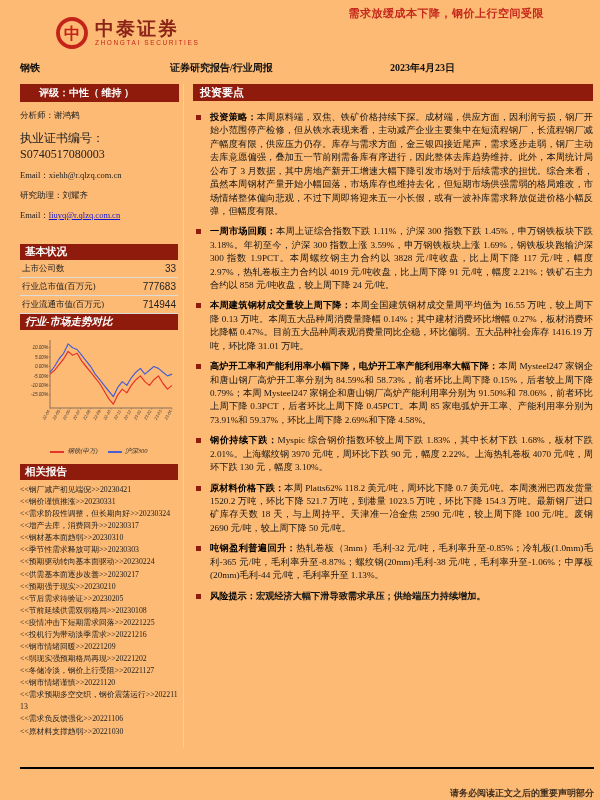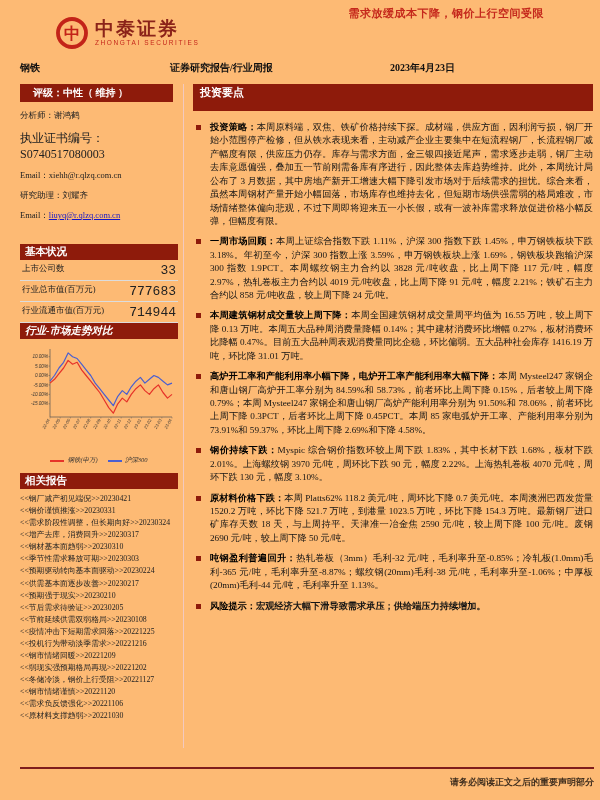--- a/index.html
+++ b/index.html
@@ -17,52 +17,52 @@
   .hdr-industry{position:absolute;top:61px;left:20px;font-size:10px;font-weight:bold;color:#111;}
   .hdr-type{position:absolute;top:61px;left:170px;font-size:10px;font-weight:bold;color:#111;}
   .hdr-date{position:absolute;top:61px;left:390px;font-size:10px;font-weight:bold;color:#111;}
 
   
   .columns{position:absolute;top:84px;left:20px;width:573px;display:flex;align-items:flex-start;}
   .sidebar{width:158px;flex:0 0 158px;}
   .main{flex:1;margin-left:5px;border-left:1.5px solid #f3c9bf;padding-left:9px;min-height:664px;}
 
   .red-bar{background:#8e1b0b;color:#fff;font-weight:bold;}
-  .rating-box{width:140px;height:18px;line-height:18px;font-size:10px;padding-left:13px;margin-bottom:8px;}
+  .rating-box{width:140px;height:18px;line-height:18px;font-size:10px;padding-left:19px;margin-bottom:8px;}
   .side-sec{height:16px;line-height:16px;font-size:10.5px;padding-left:5px;}
 
   .analyst p{margin:0 0 8px 0;font-size:8.5px;color:#222;}
   .analyst p.cert{font-size:12px;}
   .email-link{color:#1515c8;text-decoration:underline;}
   .analyst{margin-bottom:22px;}
 
   .basic{}
   .basic-row{display:flex;justify-content:space-between;font-size:8.5px;color:#222;
     padding:3px 2px 2px 2px;border-bottom:0.5px solid #dcdcdc;}
-  .basic-row .v{font-family:Liberation Mono, monospace;font-size:13px;}
+  .basic-row .v{font-family:Liberation Sans, sans-serif;font-size:10px;}
 
   .trend{margin-bottom:8px;font-style:italic;}
   .trend-chart{margin-top:6px;}
   .trend-legend{display:flex;justify-content:center;gap:10px;font-size:6.5px;color:#333;margin-top:1px;}
   .legend-item{display:flex;align-items:center;gap:3px;}
   .legend-swatch{width:14px;height:2px;display:inline-block;}
 
   .reports-list{margin-top:4px;font-size:7.8px;line-height:1.55;color:#222;}
   .report-item{word-break:break-all;}
 
   
-  .invest-bar{height:27px;line-height:17px;font-size:11px;padding-left:7px;margin-bottom:10px;}
+  .invest-bar{height:17px;line-height:17px;font-size:11px;padding-left:7px;margin-bottom:10px;}
   .bullets{display:flex;flex-direction:column;gap:7px;}
   .bullet{display:flex;align-items:flex-start;}
   .bullet-marker{width:5px;height:5px;background:#8e1b0b;flex:0 0 5px;margin:4px 9px 0 3px;}
   .bullet-body{font-size:9.2px;line-height:1.46;color:#141414;text-align:justify;}
   .bullet-body b{color:#000;}
   .bullet:last-child .bullet-body{font-weight:bold;}
 
-  .footer{position:absolute;left:20px;top:767px;width:574px;border-top:2px solid #7f1d1d;padding-top:7px;}
+  .footer{position:absolute;left:20px;top:767px;width:574px;border-top:2px solid #000000;padding-top:18px;}
   .footer-text{text-align:right;font-size:9px;font-weight:bold;color:#42301f;}
 
   svg text{font-family:"Liberation Sans",sans-serif;}
 </style>
 </head>
 <body>
 
 <div class="page">
 
   <div class="top-title">需求放缓成本下降，钢价上行空间受限</div>
@@ -209,20 +209,21 @@
             <div class="report-item">&lt;&lt;投机行为带动淡季需求&gt;&gt;20221216</div>
 
             <div class="report-item">&lt;&lt;钢市情绪回暖&gt;&gt;20221209</div>
 
             <div class="report-item">&lt;&lt;弱现实强预期格局再现&gt;&gt;20221202</div>
 
             <div class="report-item">&lt;&lt;冬储冷淡，钢价上行受阻&gt;&gt;20221127</div>
 
             <div class="report-item">&lt;&lt;钢市情绪谨慎&gt;&gt;20221120</div>
 
+            <div class="report-item">&lt;&lt;需求预期多空交织，钢价震荡运行&gt;&gt;20221113</div>
 
             <div class="report-item">&lt;&lt;需求负反馈强化&gt;&gt;20221106</div>
 
             <div class="report-item">&lt;&lt;原材料支撑趋弱&gt;&gt;20221030</div>
           </div>
       </div>
     </div>
 
     <div class="main">
       <div class="red-bar invest-bar">投资要点</div>

